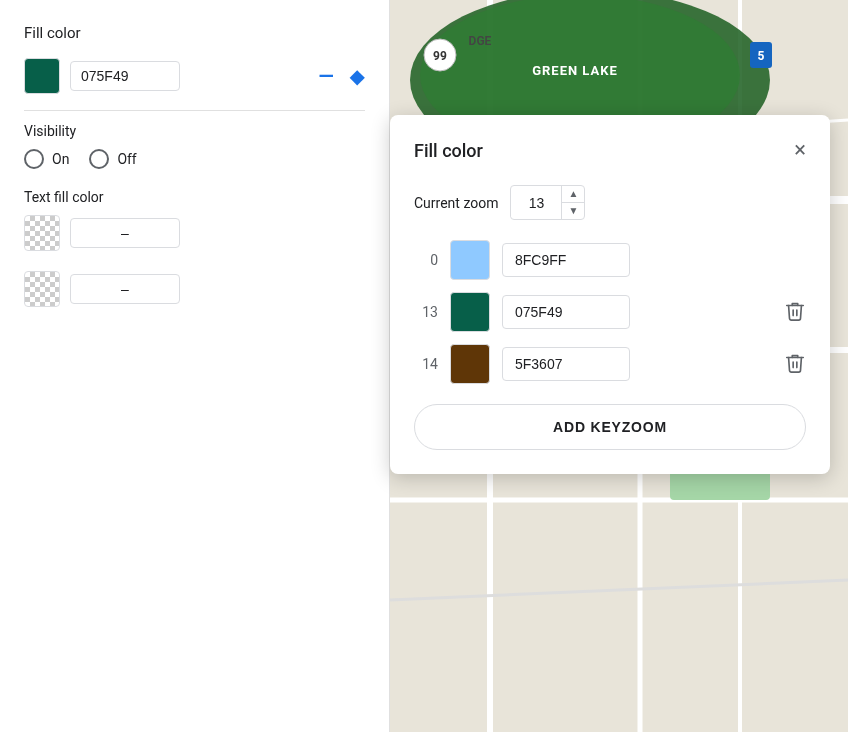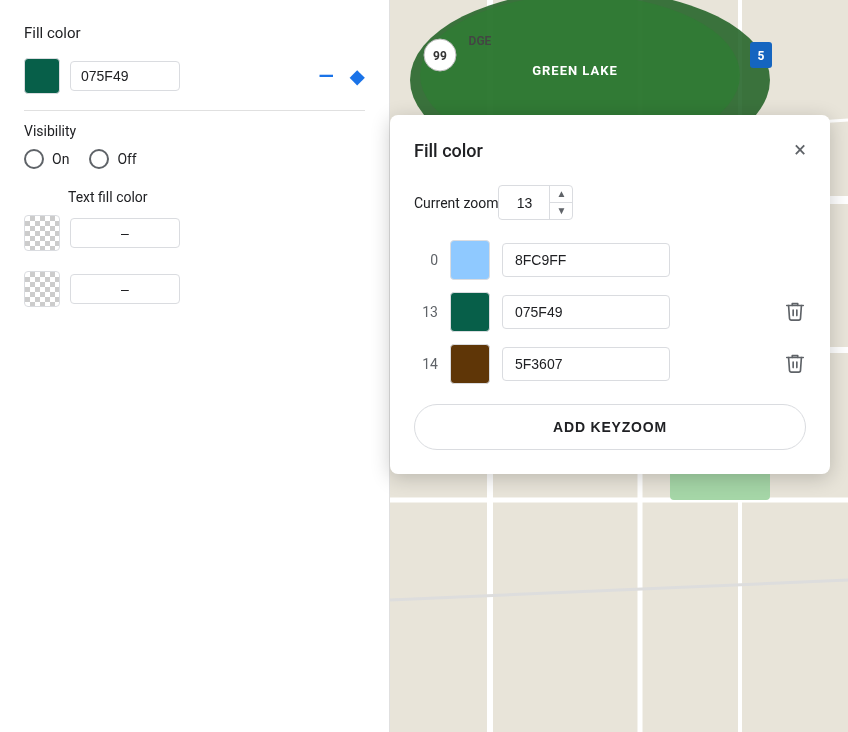--- a/index.html
+++ b/index.html
@@ -119,21 +119,20 @@
 
     .radio-label {
       font-size: 14px;
       color: #202124;
     }
 
     .subsection-title {
       font-size: 14px;
       color: #202124;
       margin-bottom: 10px;
-      margin-left: 44px;
     }
 
     .checkerboard-swatch {
       width: 36px;
       height: 36px;
       border-radius: 4px;
       border: 1px solid #dadce0;
       background-image: linear-gradient(45deg, #ccc 25%, transparent 25%),
         linear-gradient(-45deg, #ccc 25%, transparent 25%),
         linear-gradient(45deg, transparent 75%, #ccc 75%),
@@ -185,20 +184,21 @@
       cursor: pointer;
       color: #5f6368;
       font-size: 22px;
       line-height: 1;
     }
 
     .zoom-row {
       display: flex;
       align-items: center;
       margin-bottom: 20px;
+      gap: 12px;
     }
 
     .zoom-label {
       font-size: 14px;
       color: #202124;
     }
 
     .zoom-input-wrap {
       display: flex;
       align-items: center;
@@ -257,21 +257,21 @@
       cursor: pointer;
       flex-shrink: 0;
     }
 
     .popup-color-input {
       border: 1px solid #dadce0;
       border-radius: 4px;
       padding: 8px 12px;
       font-size: 14px;
       color: #202124;
-      width: 168px;
+      width: 128px;
     }
 
     .delete-btn {
       margin-left: auto;
       cursor: pointer;
       color: #5f6368;
       font-size: 20px;
       line-height: 1;
     }
 

